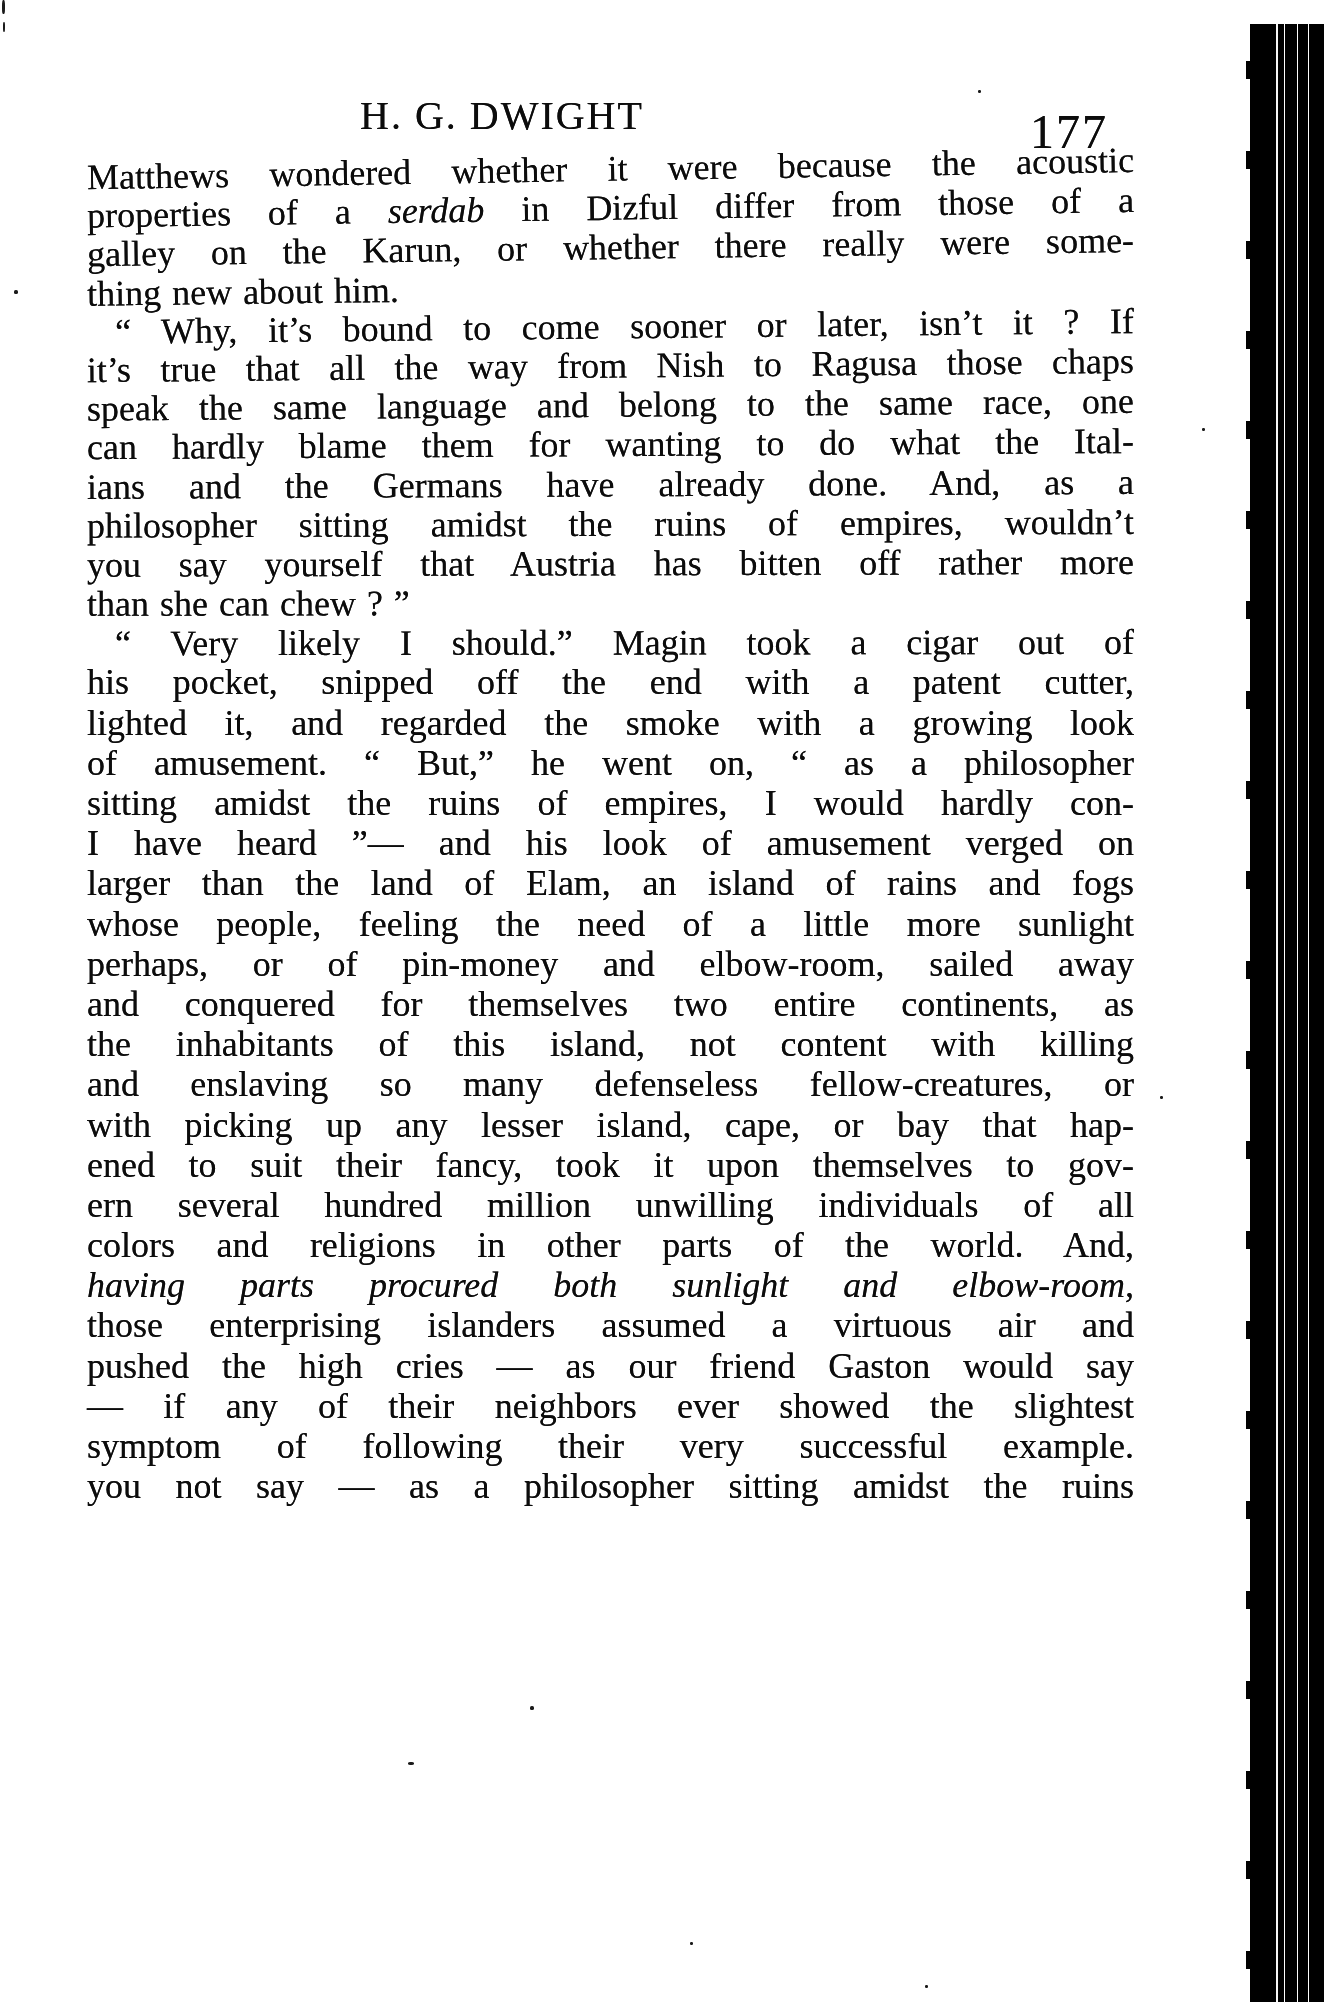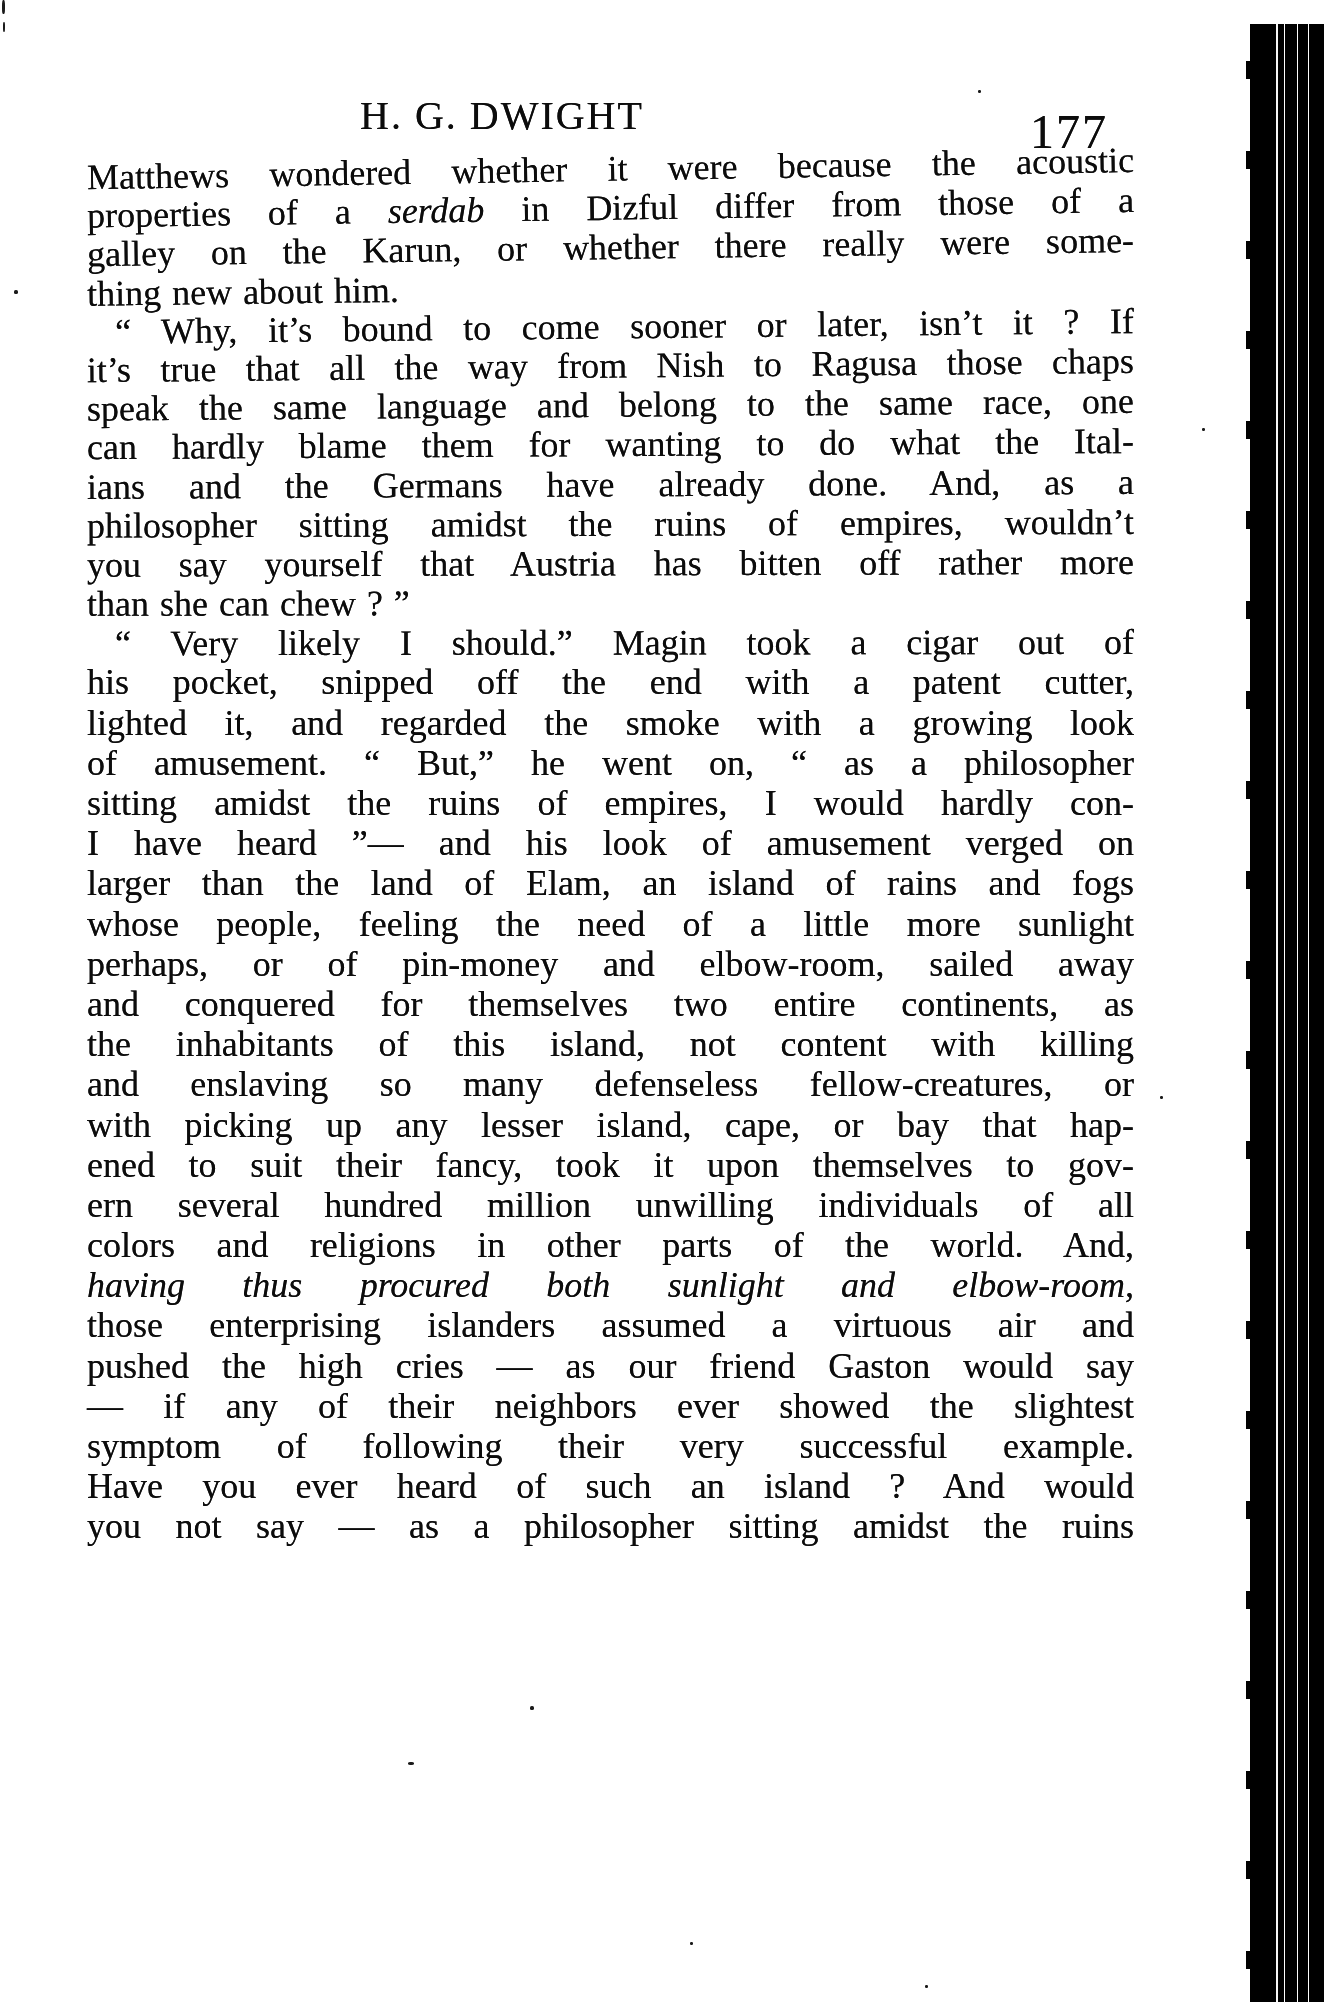--- a/index.html
+++ b/index.html
@@ -117,26 +117,25 @@
       <div class="line"><span>larger than the land of Elam, an island of rains and fogs</span></div>
       <div class="line"><span>whose people, feeling the need of a little more sunlight</span></div>
       <div class="line"><span>perhaps, or of pin-money and elbow-room, sailed away</span></div>
       <div class="line"><span>and conquered for themselves two entire continents, as</span></div>
       <div class="line"><span>the inhabitants of this island, not content with killing</span></div>
       <div class="line"><span>and enslaving so many defenseless fellow-creatures, or</span></div>
       <div class="line"><span>with picking up any lesser island, cape, or bay that hap-</span></div>
       <div class="line"><span>ened to suit their fancy, took it upon themselves to gov-</span></div>
       <div class="line"><span>ern several hundred million unwilling individuals of all</span></div>
       <div class="line"><span>colors and religions in other parts of the world.  And,</span></div>
-      <div class="line"><em>having thus procured both sunlight and elbow-room,</em></div>
+      <div class="line"><em>having parts procured both sunlight and elbow-room,</em></div>
       <div class="line"><span>those enterprising islanders assumed a virtuous air and</span></div>
       <div class="line"><span>pushed the high cries — as our friend Gaston would say</span></div>
       <div class="line"><span>— if any of their neighbors ever showed the slightest</span></div>
       <div class="line"><span>symptom of following their very successful example.</span></div>
-      <div class="line"><span>Have you ever heard of such an island ?  And would</span></div>
       <div class="line"><span>you not say — as a philosopher sitting amidst the ruins</span></div>
     </div>
 
   <div class="scan-band"></div>
 
   <div class="speck s1"></div>
   <div class="speck s2"></div>
   <div class="speck s3"></div>
   <div class="speck s4"></div>
   <div class="speck s5"></div>

